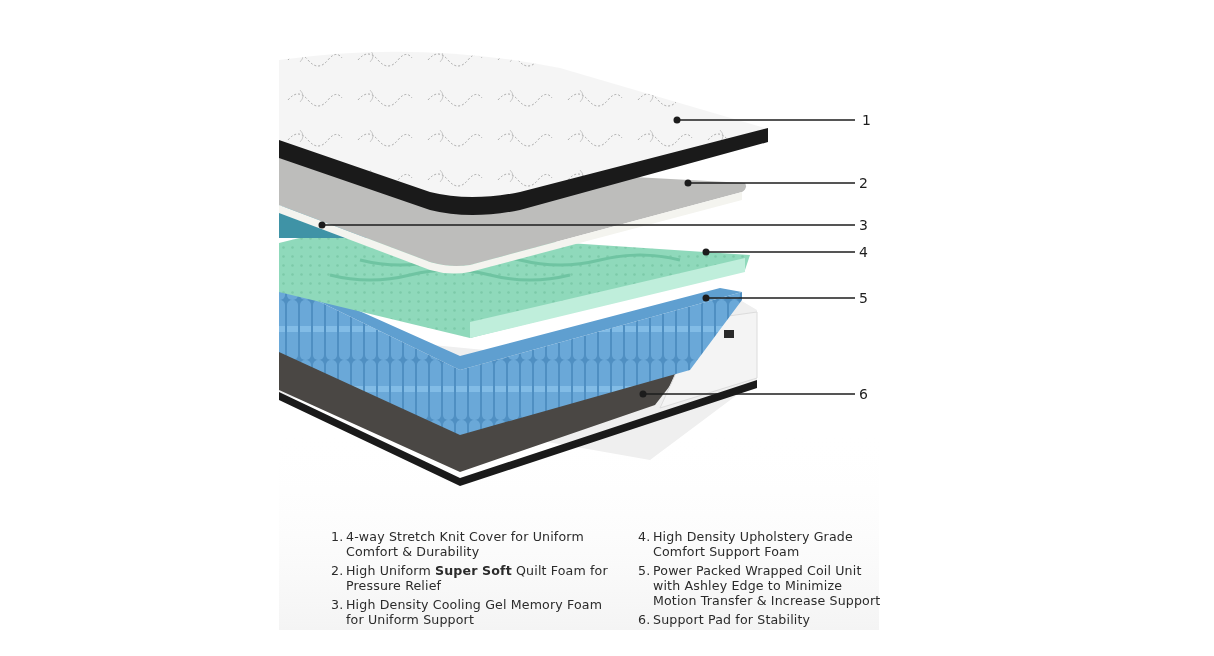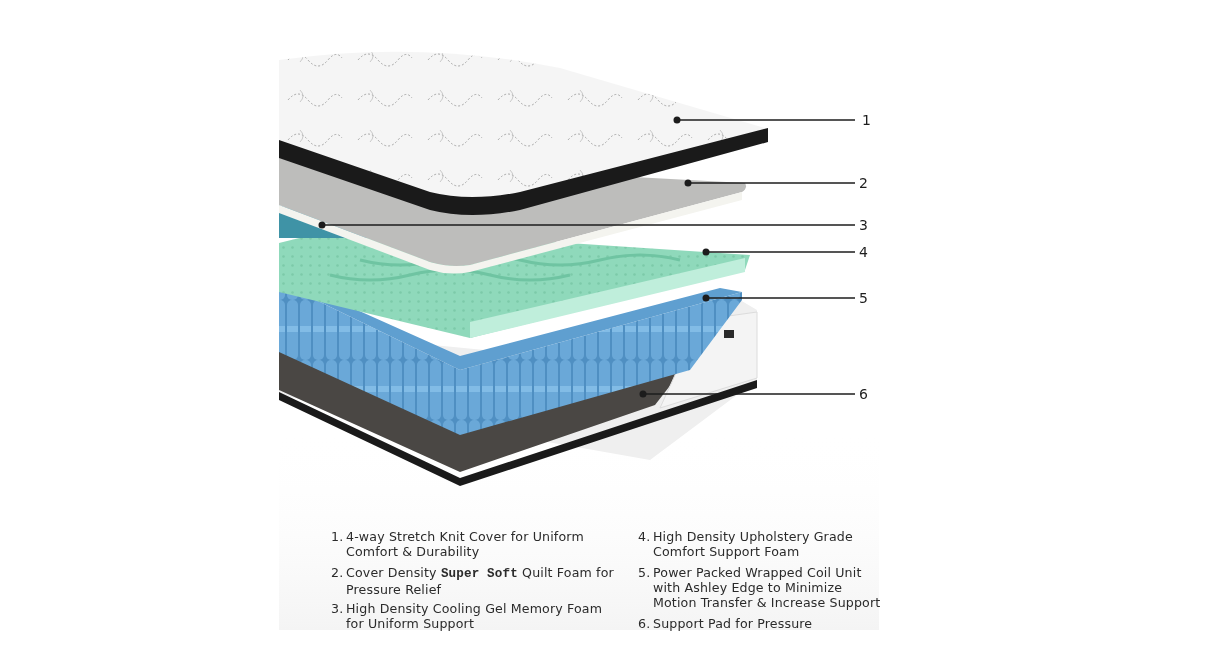--- a/index.html
+++ b/index.html
@@ -9,21 +9,21 @@
     #stage { position: absolute; left: 0; top: 0; width: 1214px; height: 656px; }
     #art { position: absolute; left: 0; top: 0; }
 
     .callout-num { position: absolute; font-size: 14px; color: #1e1e1e; line-height: 1; }
 
     .legend { position: absolute; top: 529px; font-size: 12.6px; line-height: 15px; color: #2b2b2b; letter-spacing: 0.15px; }
     .legend-left { left: 331px; width: 290px; }
     .legend-right { left: 638px; width: 250px; }
     .legend-item { display: flex; margin-bottom: 4px; }
     .legend-num { width: 15px; flex: 0 0 15px; }
-    .legend-text b { font-weight: bold; font-family: Liberation Mono, monospace; }
+    .legend-text b { font-weight: bold; }
   </style>
 </head>
 <body>
 
 <div id="stage">
 
   <svg id="art" width="1214" height="656" viewBox="0 0 1214 656">
     <defs>
       <clipPath id="leftcut">
           <rect x="279" y="0" width="935" height="656"></rect>
@@ -99,36 +99,36 @@
   <span class="callout-num" style="left:859px;top:291px">5</span>
   <span class="callout-num" style="left:859px;top:387px">6</span>
 
   <div class="legend legend-left">
     <div class="legend-item">
       <span class="legend-num">1.</span>
       <span class="legend-text"><span>4-way Stretch Knit Cover for Uniform Comfort &amp; Durability</span><b></b><span></span></span>
     </div>
     <div class="legend-item">
       <span class="legend-num">2.</span>
-      <span class="legend-text"><span>Cover Density </span><b>Super Soft</b><span> Quilt Foam for Pressure Relief</span></span>
+      <span class="legend-text"><span>High Uniform </span><b>Super Soft</b><span> Quilt Foam for Pressure Relief</span></span>
     </div>
     <div class="legend-item">
       <span class="legend-num">3.</span>
       <span class="legend-text"><span>High Density Cooling Gel Memory Foam for Uniform Support</span><b></b><span></span></span>
     </div>
   </div>
 
   <div class="legend legend-right">
     <div class="legend-item">
       <span class="legend-num">4.</span>
       <span class="legend-text"><span>High Density Upholstery Grade Comfort Support Foam</span><b></b><span></span></span>
     </div>
     <div class="legend-item">
       <span class="legend-num">5.</span>
       <span class="legend-text"><span>Power Packed Wrapped Coil Unit with Ashley Edge to Minimize Motion Transfer &amp; Increase Support</span><b></b><span></span></span>
     </div>
     <div class="legend-item">
       <span class="legend-num">6.</span>
-      <span class="legend-text"><span>Support Pad for Pressure</span><b></b><span></span></span>
+      <span class="legend-text"><span>Support Pad for Stability</span><b></b><span></span></span>
     </div>
   </div>
 
 </div>
 
 </body></html>

